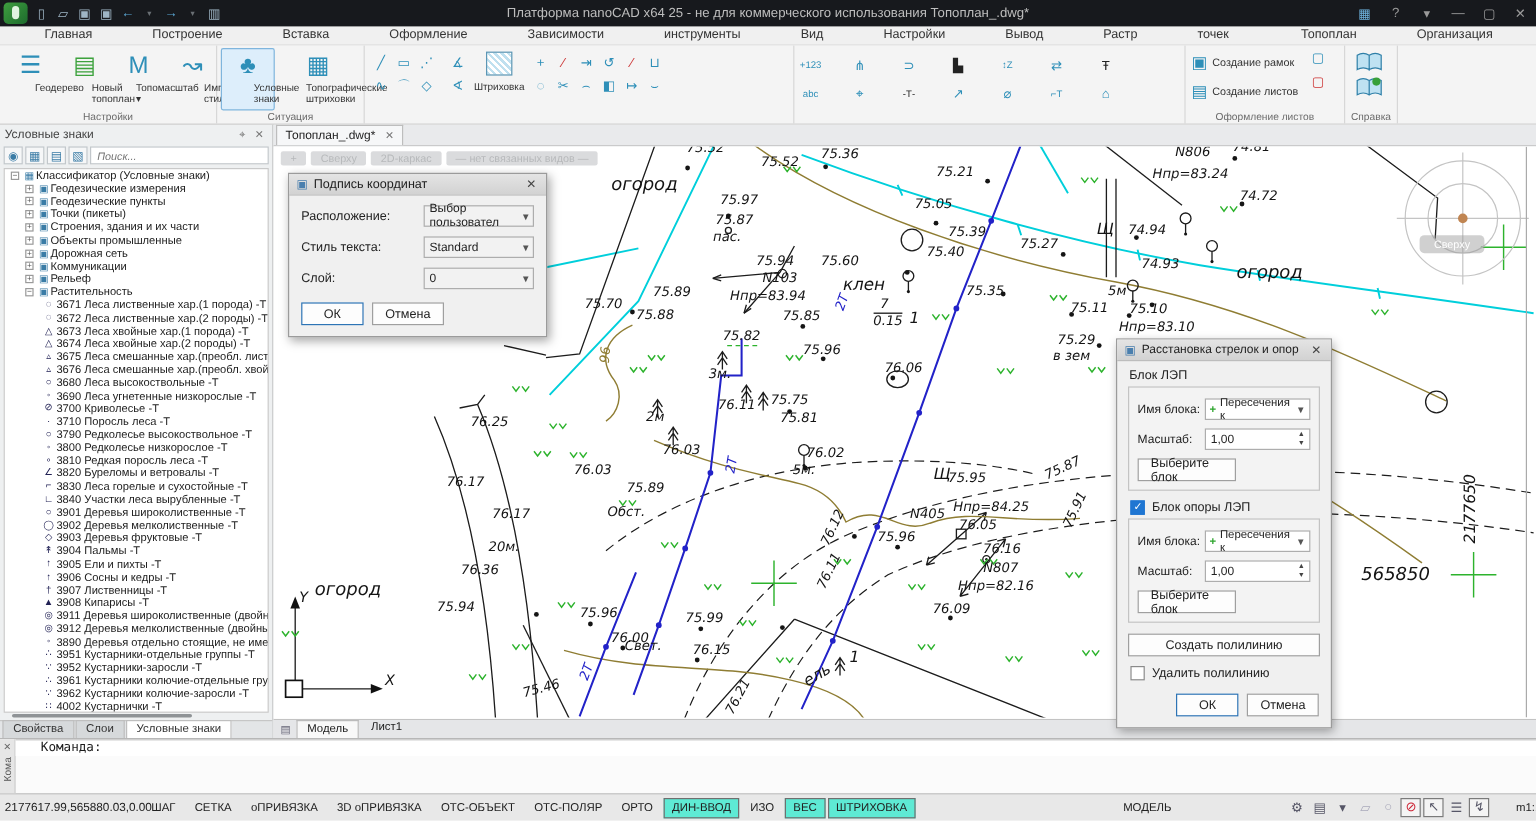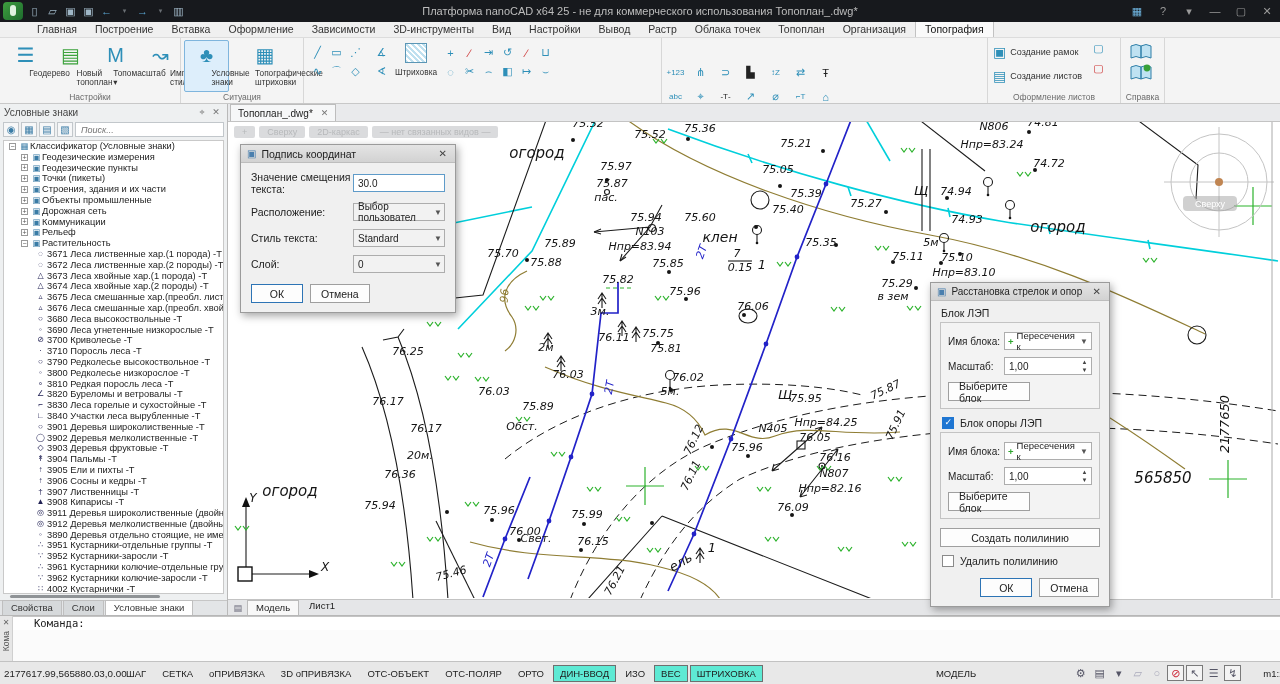--- a/index.html
+++ b/index.html
@@ -10,21 +10,21 @@
   .applogo{width:20px;height:18px;margin:1px 4px 1px 3px;border-radius:4px;background:linear-gradient(135deg,#3f9e3f,#1d6b2d);position:relative;}
   .applogo:after{content:"";position:absolute;left:7px;top:3px;width:6px;height:11px;border-radius:3px;background:#dff3df;}
   .qicons{display:flex;align-items:center;gap:3px;}
   .qico{width:15px;text-align:center;color:#9fb6c6;font-size:11px;cursor:default;}
   .qico.blue{color:#5aa7d4;} .qico.dim{color:#6a6f74;font-size:7px;}
   .tb-title{position:absolute;left:0;right:0;text-align:center;color:#bdbdbd;pointer-events:none;}
   .winctl{margin-left:auto;display:flex;align-items:center;}
   .winico{width:26px;text-align:center;color:#9a9a9a;font-size:11px;}
   .winico.accent{color:#6db2dd;}
   
-  .rtabs{height:16px;background:#f0f0f0;display:flex;align-items:flex-end;padding-left:28px;border-bottom:1px solid #dcdcdc;}
+  .rtabs{height:16px;background:#f0f0f0;display:flex;align-items:flex-end;padding-left:28px;border-bottom:1px solid #dcdcdc;gap:32px;}
   .rtab{font-size:10.5px;color:#333;padding:1px 9px 2px;cursor:default;}
   .rtab.active{background:#fafafa;border:1px solid #c2c2c2;border-bottom:none;color:#111;}
   
   .ribbon{height:66px;background:#f4f4f4;border-bottom:1px solid #c8c8c8;display:flex;}
   .rgroup{position:relative;border-right:1px solid #d7d7d7;padding:2px 3px 12px;display:flex;align-items:flex-start;}
   .glabel{position:absolute;bottom:0;left:0;right:0;text-align:center;font-size:8.5px;color:#6b6b6b;padding-bottom:1px;}
   .bigbtn{width:45px;height:52px;display:flex;flex-direction:column;align-items:center;padding-top:2px;border:1px solid transparent;border-radius:2px;}
   .bigbtn .bico{font-size:20px;line-height:24px;height:26px;color:#2e8fb8;}
   .bigbtn .blbl{font-size:8.3px;color:#333;line-height:9px;padding-left:48px;}
   .bigbtn.active{background:#ddeefb;border-color:#7fb5dd;}
@@ -253,21 +253,21 @@
         <span class="sico">⌢</span>
         <span class="sico">↺</span>
         <span class="sico">◧</span>
         <span class="sico red">∕</span>
         <span class="sico">↦</span>
         <span class="sico">⊔</span>
         <span class="sico">⌣</span>
       </div>
   </div>
   <div class="rgroup" style="width:326px">
-    <div class="sgrid" id="g-utils" style="grid-template-rows:22px 22px;gap:2px 8px;margin-top:24px">
+    <div class="sgrid" id="g-utils" style="grid-template-rows:22px 22px;gap:2px 24px;margin-top:6px">
         <span class="sico txt">+123</span>
         <span class="sico txt">abc</span>
         <span class="sico">⋔</span>
         <span class="sico">⌖</span>
         <span class="sico">⊃</span>
         <span class="sico dark txt">-Т-</span>
         <span class="sico dark">▙</span>
         <span class="sico">↗</span>
         <span class="sico txt">↕Z</span>
         <span class="sico">⌀</span>
@@ -801,26 +801,20 @@
     </div>
 
     <div class="dlg" style="left:12px;top:40px;width:216px">
       <div class="dtitle">
         <span class="dtico">▣</span>
         <span class="dtxt">Подпись координат</span>
         <span class="dclose">✕</span>
       </div>
       <div id="dlg1-fields">
           <div class="frow">
-            <span class="flbl">Значение смещения текста:</span>
-            <div class="fctl focus">
-              <span>30.0</span>
-            </div>
-          </div>
-          <div class="frow">
             <span class="flbl">Расположение:</span>
             <div class="fctl sel">
               <span>Выбор пользовател</span>
               <span class="car">▼</span>
             </div>
           </div>
           <div class="frow">
             <span class="flbl">Стиль текста:</span>
             <div class="fctl sel">
               <span>Standard</span>

